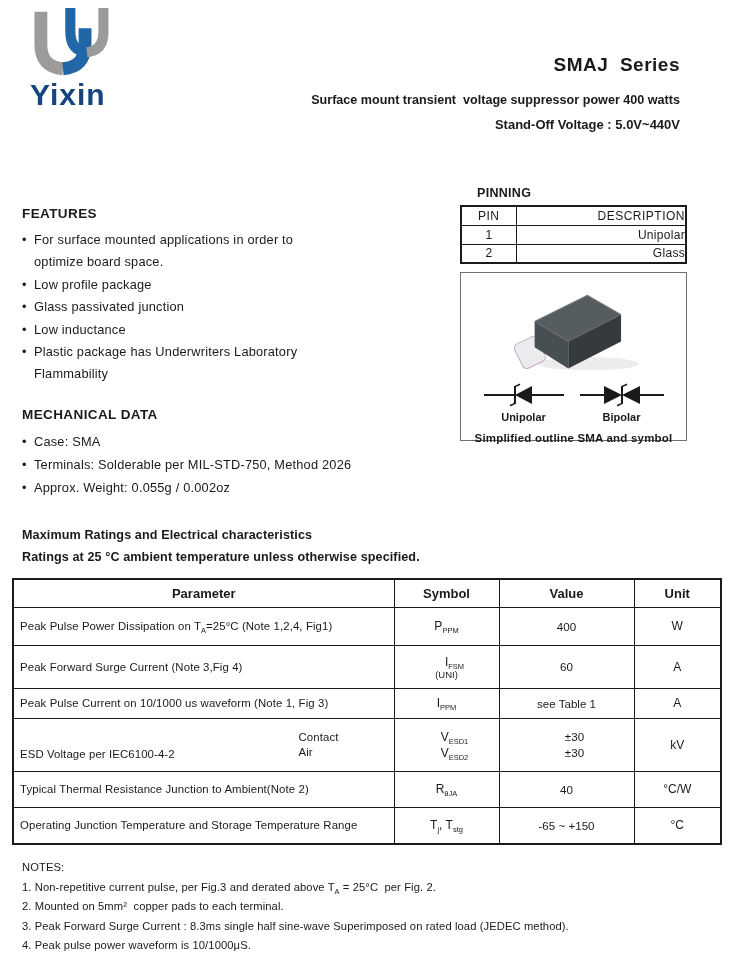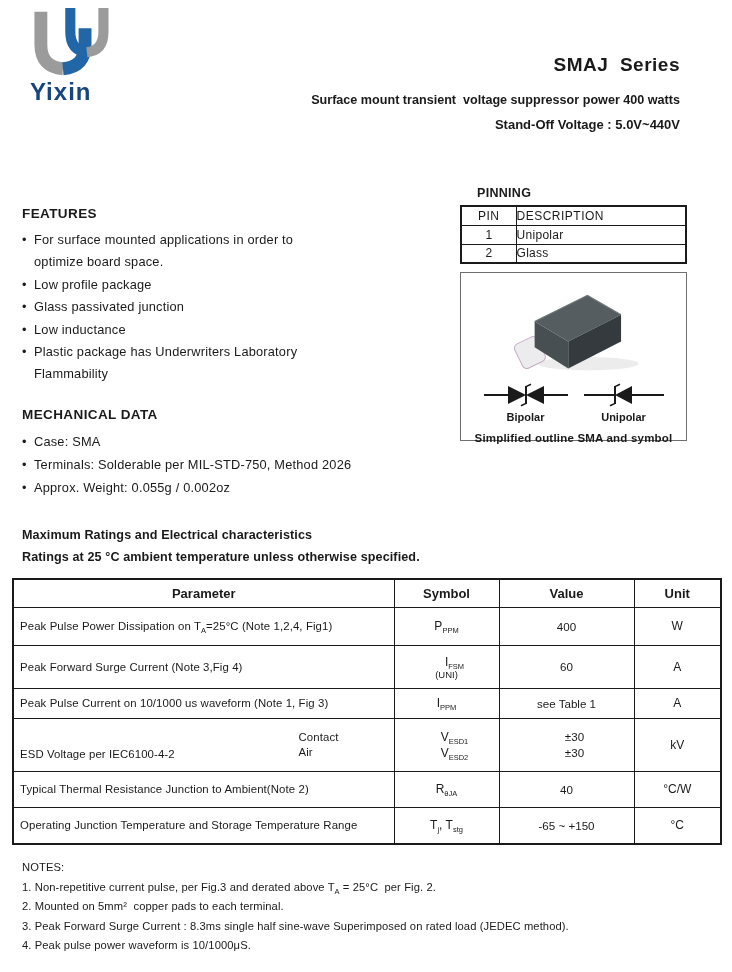--- a/index.html
+++ b/index.html
@@ -8,21 +8,21 @@
     --brand-text:#17457F;
     --ink:#1a1a1a;
   }
   *{margin:0;padding:0;box-sizing:border-box;}
   html,body{background:#ffffff;}
   body{font-family:"Liberation Sans","DejaVu Sans",sans-serif;color:var(--ink);}
   .page{position:relative;width:732px;height:972px;background:#fff;overflow:hidden;}
 
   
   .logo{position:absolute;left:28px;top:8px;width:120px;}
-  .logo-text{font-size:24px;font-weight:bold;font-style:normal;color:var(--brand-text);letter-spacing:1px;margin-top:-4px;margin-left:2px;}
+  .logo-text{font-size:30px;font-weight:bold;font-style:normal;color:var(--brand-text);letter-spacing:1px;margin-top:-4px;margin-left:2px;}
   .stroke-gray{stroke:var(--gray);fill:none;}
   .stroke-blue{stroke:var(--blue);fill:none;}
 
   
   .series-title{position:absolute;top:54px;right:52px;font-size:19px;font-weight:bold;letter-spacing:.5px;white-space:pre;}
   .subtitle{position:absolute;top:93px;right:52px;font-size:12.6px;font-weight:bold;white-space:pre;}
   .standoff{position:absolute;top:117px;right:52px;font-size:13px;font-weight:bold;white-space:pre;}
 
   
   .features{position:absolute;left:22px;top:206px;width:432px;}
@@ -32,21 +32,21 @@
   .mechanical .bullet-line{line-height:23px;}
   .bullet-mark{width:12px;flex:0 0 12px;}
 
   
   .pinning{position:absolute;left:460px;top:186px;width:227px;}
   .pinning-heading{font-size:12.5px;font-weight:bold;letter-spacing:.3px;margin-bottom:5px;padding-left:17px;}
   .pin-table{width:227px;border-collapse:collapse;table-layout:fixed;border:2px solid #1a1a1a;}
   .pin-table th,.pin-table td{border:1px solid #1a1a1a;font-size:12px;height:19px;vertical-align:middle;}
   .pin-table th{font-weight:normal;letter-spacing:.5px;}
   .pin-col{width:55px;text-align:center;}
-  .desc-col{text-align:left;letter-spacing:.3px;}
+  .desc-col{text-align:right;letter-spacing:.3px;}
 
   
   .package-box{position:absolute;left:460px;top:272px;width:227px;height:169px;border:1px solid #6f6f6f;text-align:center;}
   .pkg-img{display:block;margin:10px auto 0 auto;}
   .symbols-row{display:flex;justify-content:center;gap:16px;margin-top:4px;align-items:flex-start;}
   .symbol-cell{display:flex;flex-direction:column;align-items:center;}
   .symbol-label{font-size:11px;font-weight:bold;margin-top:4px;}
   .pkg-caption{font-size:11.5px;font-weight:bold;margin-top:9px;letter-spacing:.2px;}
 
   
@@ -162,41 +162,41 @@
       <g transform="rotate(-26 40 72)">
         <rect x="26" y="58" width="26" height="28" rx="5" fill="#ececee" stroke="#c7aac7" stroke-width="1"></rect>
       </g>
       <polygon points="44,40 99,13 134,33 79,61" fill="#565d60"></polygon>
       <polygon points="44,40 79,61 79,89 44,67" fill="#484f52"></polygon>
       <polygon points="79,61 134,33 134,61 79,89" fill="#343a3d"></polygon>
       <polyline points="44,40 99,13 134,33" fill="none" stroke="#6d7477" stroke-width="1.2"></polyline>
     </svg>
     <div class="symbols-row">
       <div class="symbol-cell">
+        <svg width="80" height="24" viewBox="0 0 80 24" aria-hidden="true">
+          <line x1="0" y1="12" x2="31" y2="12" stroke="#1a1a1a" stroke-width="2"></line>
+          <line x1="31" y1="3" x2="31" y2="21" stroke="#1a1a1a" stroke-width="2"></line>
+          <line x1="31" y1="3.6" x2="36" y2="1.2" stroke="#1a1a1a" stroke-width="1.6"></line>
+          <line x1="31" y1="20.4" x2="26" y2="22.8" stroke="#1a1a1a" stroke-width="1.6"></line>
+          <polygon points="48,3 48,21 31,12" fill="#1a1a1a"></polygon>
+          <line x1="48" y1="12" x2="80" y2="12" stroke="#1a1a1a" stroke-width="2"></line>
+        </svg>
+        <div class="symbol-label">Unipolar</div>
+      </div>
+      <div class="symbol-cell">
         <svg width="84" height="24" viewBox="0 0 84 24" aria-hidden="true">
           <line x1="0" y1="12" x2="24" y2="12" stroke="#1a1a1a" stroke-width="2"></line>
           <polygon points="24,3 24,21 42,12" fill="#1a1a1a"></polygon>
           <line x1="42" y1="3" x2="42" y2="21" stroke="#1a1a1a" stroke-width="2"></line>
           <line x1="42" y1="3.6" x2="47" y2="1.2" stroke="#1a1a1a" stroke-width="1.6"></line>
           <line x1="42" y1="20.4" x2="37" y2="22.8" stroke="#1a1a1a" stroke-width="1.6"></line>
           <polygon points="60,3 60,21 42,12" fill="#1a1a1a"></polygon>
           <line x1="60" y1="12" x2="84" y2="12" stroke="#1a1a1a" stroke-width="2"></line>
         </svg>
         <div class="symbol-label">Bipolar</div>
-      </div>
-      <div class="symbol-cell">
-        <svg width="80" height="24" viewBox="0 0 80 24" aria-hidden="true">
-          <line x1="0" y1="12" x2="31" y2="12" stroke="#1a1a1a" stroke-width="2"></line>
-          <line x1="31" y1="3" x2="31" y2="21" stroke="#1a1a1a" stroke-width="2"></line>
-          <line x1="31" y1="3.6" x2="36" y2="1.2" stroke="#1a1a1a" stroke-width="1.6"></line>
-          <line x1="31" y1="20.4" x2="26" y2="22.8" stroke="#1a1a1a" stroke-width="1.6"></line>
-          <polygon points="48,3 48,21 31,12" fill="#1a1a1a"></polygon>
-          <line x1="48" y1="12" x2="80" y2="12" stroke="#1a1a1a" stroke-width="2"></line>
-        </svg>
-        <div class="symbol-label">Unipolar</div>
       </div>
     </div>
     <div class="pkg-caption">Simplified outline SMA and symbol</div>
   </div>
 
   <div class="ratings-head">
     <div>Maximum Ratings and Electrical characteristics</div>
     <div>Ratings at 25 °C ambient temperature unless otherwise specified.</div>
   </div>
 

